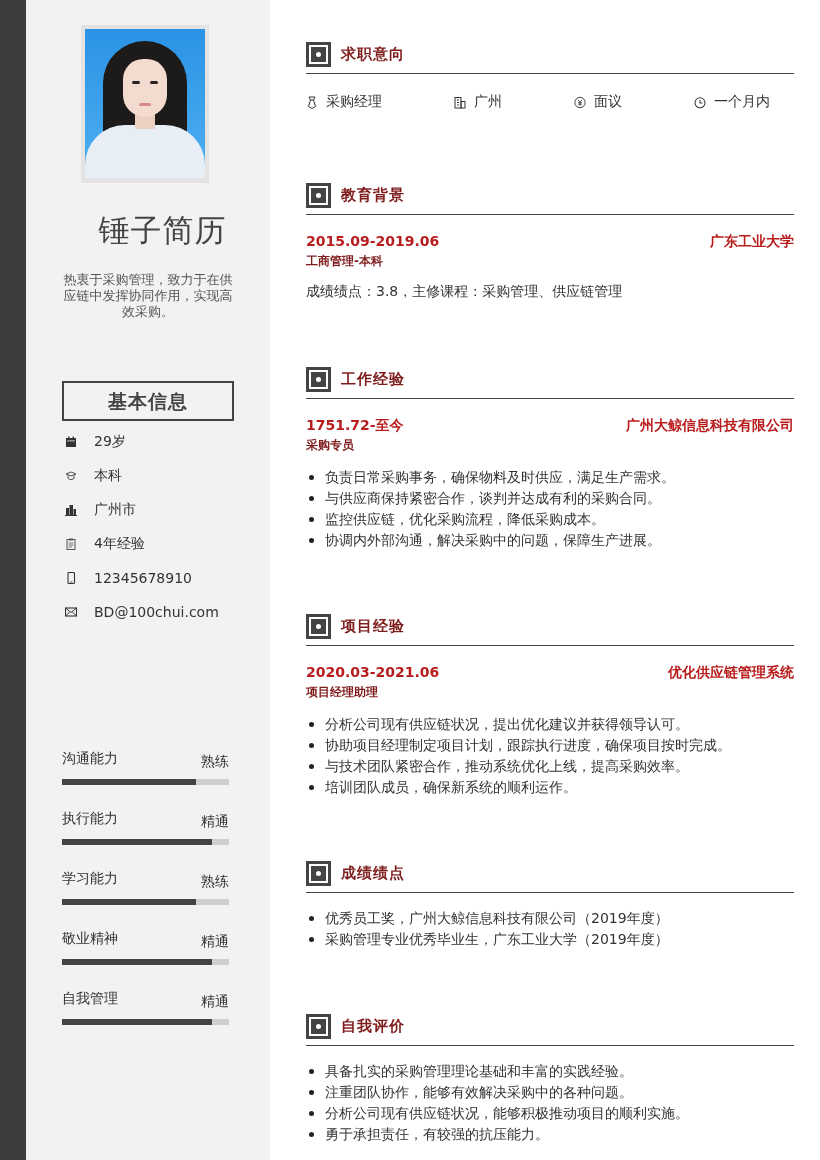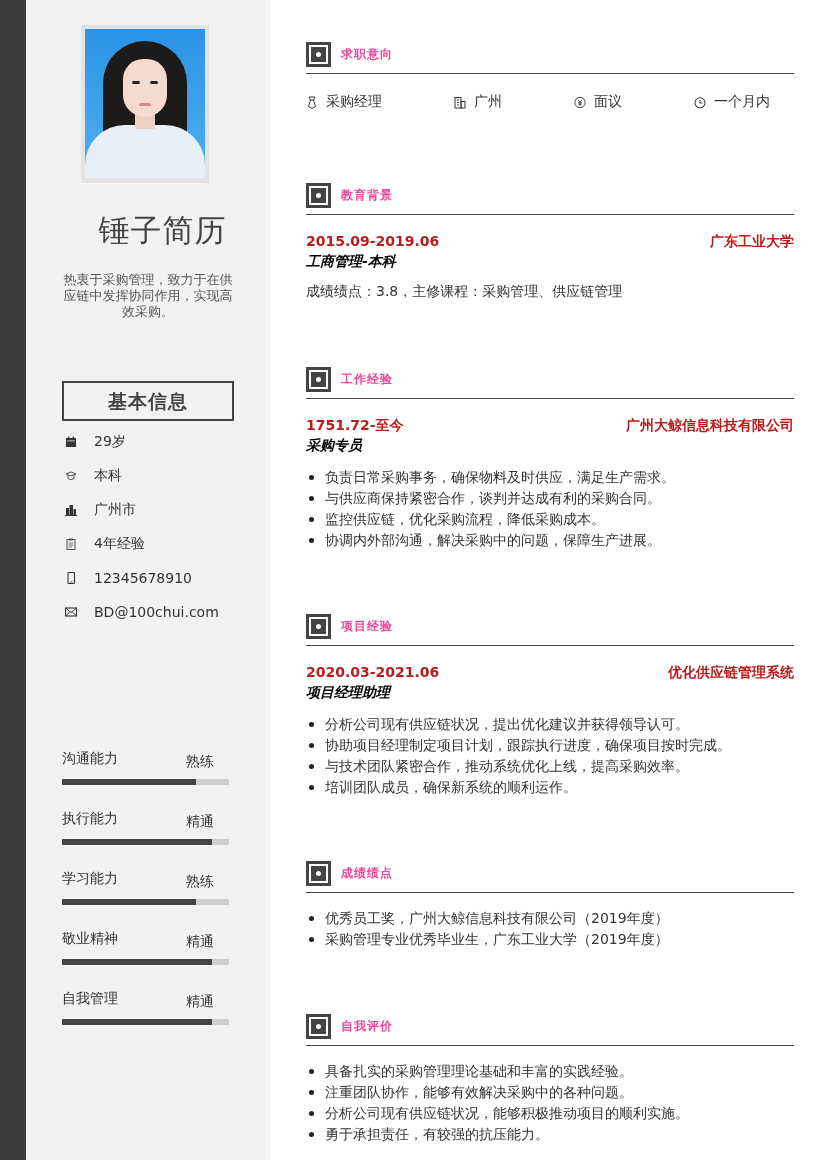--- a/index.html
+++ b/index.html
@@ -24,38 +24,38 @@
   .side-heading { position: absolute; left: 36px; width: 172px; height: 40px; border: 2px solid #444; text-align: center; font-size: 19px; font-weight: bold; color: #444; line-height: 36px; letter-spacing: 1px; }
 
   .info-list { position: absolute; left: 38px; top: 425px; width: 190px; }
   .info-item { height: 34px; display: flex; align-items: center; font-size: 14px; color: #333; }
   .info-item .ic { width: 14px; height: 14px; margin-right: 16px; display: inline-flex; align-items: center; justify-content: center; }
   .info-item .ic svg { width: 12px; height: 12px; }
 
   .skills { position: absolute; left: 36px; top: 745px; width: 167px; }
   .skill { height: 60px; position: relative; }
   .skill .lbl { position: absolute; left: 0; top: 5px; font-size: 14px; color: #333; }
-  .skill .lvl { position: absolute; right: 15px; top: 8px; font-size: 14px; color: #333; }
+  .skill .lvl { position: absolute; right: 0; top: 8px; font-size: 14px; color: #333; }
   .skill .track { position: absolute; left: 0; top: 34px; width: 167px; height: 6px; background: #cfcfcf; }
   .skill .fill { height: 6px; background: #444; }
 
   .main { position: absolute; left: 306px; top: 0; width: 488px; }
   .section { position: absolute; left: 0; width: 488px; }
   .sec-head { height: 38px; border-bottom: 1.5px solid #444; display: flex; align-items: center; }
   .sec-icon { width: 25px; height: 25px; background: #444; position: relative; margin-right: 10px; }
   .sec-icon::before { content: ""; position: absolute; left: 3px; top: 3px; width: 15px; height: 15px; border: 2px solid #fff; }
   .sec-icon::after { content: ""; position: absolute; left: 10px; top: 10px; width: 5px; height: 5px; background: #fff; border-radius: 50%; }
-  .sec-title { font-size: 12px; font-weight: bold; color: #ec4899; letter-spacing: 1px; }
+  .sec-title { font-size: 15px; font-weight: bold; color: #7f1d1d; letter-spacing: 1px; }
 
   .intent-row { display: flex; margin-top: 18px; height: 20px; align-items: center; font-size: 14px; color: #333; }
   .intent-item { display: flex; align-items: center; }
   .intent-item svg { width: 12px; height: 13px; margin-right: 8px; }
 
   .entry-top { display: flex; justify-content: space-between; margin-top: 16px; font-size: 14px; font-weight: bold; color: #b91c1c; line-height: 20px; }
-  .entry-sub { font-size: 14px; font-weight: bold; color: #000000; line-height: 20px; font-style: italic; }
+  .entry-sub { font-size: 12px; font-weight: bold; color: #7f1d1d; line-height: 20px; }
   .entry-desc { font-size: 14px; color: #333; margin-top: 10px; line-height: 20px; }
   ul.bullets { list-style: none; margin-top: 12px; }
   ul.bullets li { font-size: 14px; color: #333; line-height: 21px; position: relative; padding-left: 19px; }
   ul.bullets li::before { content: ""; position: absolute; left: 3px; top: 8px; width: 5px; height: 5px; border-radius: 50%; background: #222; }
 </style>
 </head>
 <body>
 
 <div class="darkbar"></div>
 

